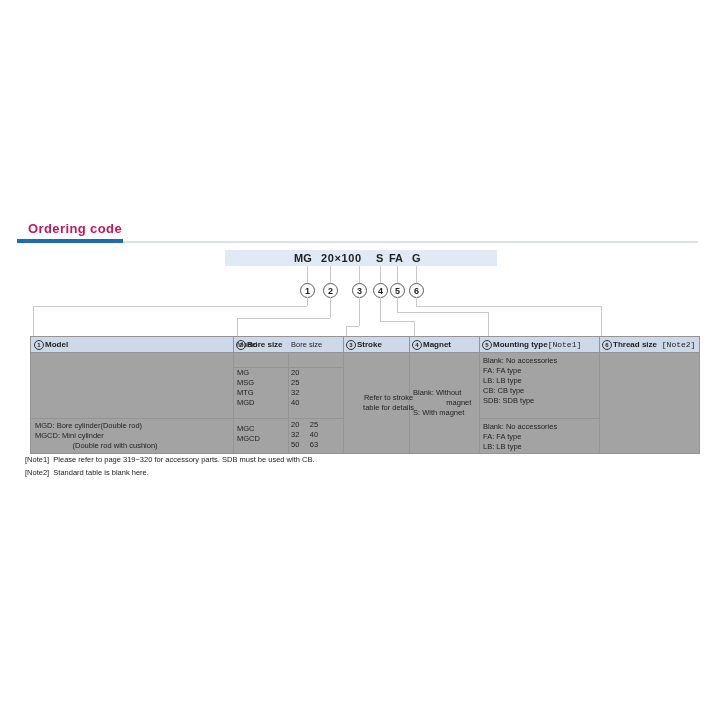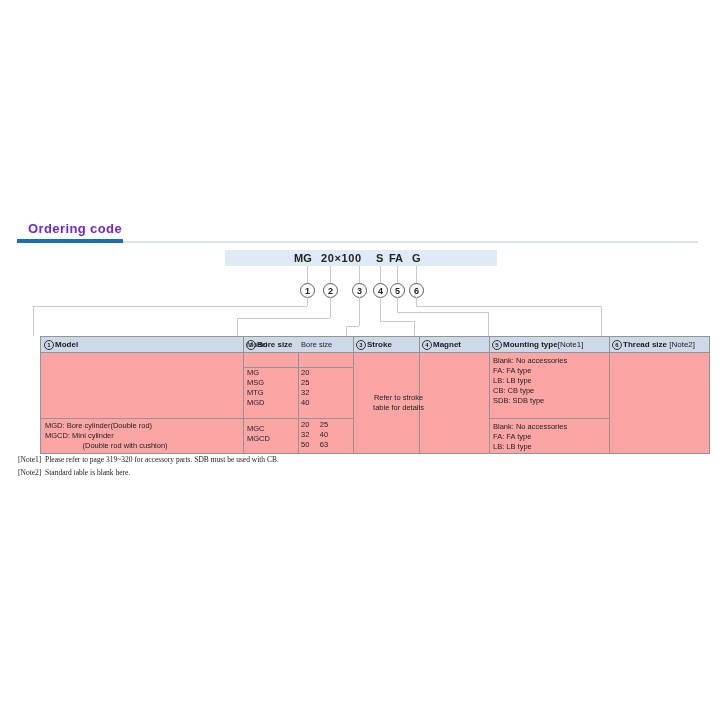--- a/index.html
+++ b/index.html
@@ -7,46 +7,46 @@
     --code-bar-bg:#dfeaf6;
     --header-bg:#cdd9e9;
     --border-gray:#949494;
     --line-gray:#c9c9c9;
   }
   html,body{margin:0;padding:0;background:#fff;}
   .page{
     position:relative;width:720px;height:720px;background:#ffffff;overflow:hidden;
     font-family:"Liberation Sans","DejaVu Sans",sans-serif;color:#222;
   }
-  .page-title{position:absolute;left:28px;top:221px;font-size:13px;font-weight:bold;color:#6d28d9;letter-spacing:0.4px;}
+  .page-title{position:absolute;left:28px;top:221px;font-size:13px;font-weight:bold;color:#be185d;letter-spacing:0.4px;}
   .rule-blue{position:absolute;left:17px;top:239px;width:106px;height:4px;background:var(--accent-blue);}
   .rule-gray{position:absolute;left:123px;top:241px;width:575px;height:2px;background:#dbe2ea;}
   .code-bar{position:absolute;left:225px;top:250px;width:272px;height:16px;background:var(--code-bar-bg);}
   .code-seg{position:absolute;top:252px;font-size:11px;font-weight:bold;color:#222;white-space:pre;}
   .stub,.lv{position:absolute;width:1px;background:var(--line-gray);}
   .lh{position:absolute;height:1px;background:var(--line-gray);}
   .callout{
     position:absolute;top:283px;width:13px;height:13px;border:1px solid #5a5a5a;border-radius:50%;
     background:#fff;display:flex;align-items:center;justify-content:center;
     font-size:9px;font-weight:bold;color:#222;
   }
-  .octable{position:absolute;left:40px;top:336px;width:668px;height:116px;border:1px solid var(--border-gray);background:#fca5a5;}
+  .octable{position:absolute;left:30px;top:336px;width:668px;height:116px;border:1px solid var(--border-gray);background:#a3a3a3;}
   .thead{position:absolute;left:0;top:0;width:668px;height:15px;background:var(--header-bg);}
   .vline{position:absolute;width:1px;background:var(--border-gray);}
   .hline{position:absolute;height:1px;background:var(--border-gray);}
   .hcell{position:absolute;top:0;height:15px;display:flex;align-items:center;font-size:8px;font-weight:bold;white-space:pre;color:#1c1c1c;}
   .cnum{
     display:inline-flex;width:8px;height:8px;border:1px solid #333;border-radius:50%;
     align-items:center;justify-content:center;font-size:6px;font-weight:bold;margin-right:1px;flex:none;
   }
-  .hnote{font-weight:normal;}
+  .hnote{font-weight:normal;font-family:Liberation Mono, monospace;}
   .tcell{position:absolute;white-space:pre-wrap;font-size:7.5px;line-height:10px;color:#222;}
   .ccell{position:absolute;display:flex;flex-direction:column;justify-content:center;font-size:7.5px;line-height:10px;white-space:pre-wrap;color:#222;}
   .center{text-align:center;align-items:center;margin-left:12px;}
-  .noteline{position:absolute;left:18px;font-size:7.5px;color:#222;white-space:pre;font-family:Liberation Serif, serif;}
+  .noteline{position:absolute;left:25px;font-size:7.5px;color:#222;white-space:pre;}
 </style>
 </head>
 <body>
 
 <div class="page">
 
   <div class="page-title">Ordering code</div>
   <div class="rule-blue"></div>
   <div class="rule-gray"></div>
 
@@ -144,20 +144,23 @@
 40</div>
     <div class="tcell" style="left:206px;top:87px">MGC
 MGCD</div>
     <div class="tcell" style="left:260px;top:83px">20     25
 32     40
 50     63</div>
 
     <div class="ccell center" style="left:313px;top:15px;width:65px;height:101px">Refer to stroke
 table for details</div>
 
+    <div class="ccell" style="left:382px;top:15px;width:64px;height:101px">Blank: Without
+                magnet
+S: With magnet</div>
 
     <div class="tcell" style="left:452px;top:19px;width:112px">Blank: No accessories
 FA: FA type
 LB: LB type
 CB: CB type
 SDB: SDB type</div>
     <div class="tcell" style="left:452px;top:85px;width:112px">Blank: No accessories
 FA: FA type
 LB: LB type</div>
 

